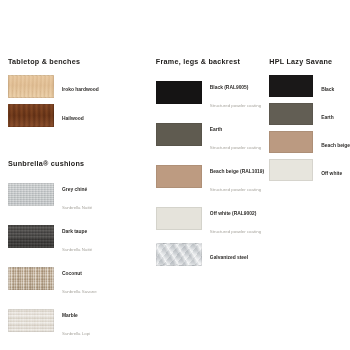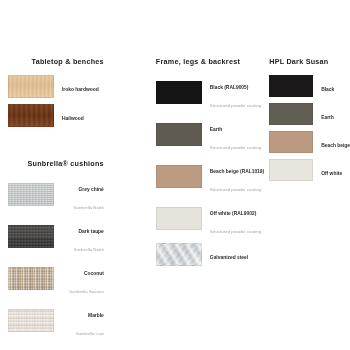--- a/index.html
+++ b/index.html
@@ -22,21 +22,21 @@
     box-sizing: border-box;
   }
   .columns {
     position: absolute;
     left: 0;
     top: 58px;
     width: 350px;
     display: flex;
     align-items: flex-start;
   }
-  .col-left   { width: 128px; padding-left: 8px; box-sizing: border-box; text-align: right; }
+  .col-left   { width: 128px; padding-left: 8px; box-sizing: border-box; }
   .col-mid    { width: 128px; padding-left: 8px;  box-sizing: border-box; margin-left: 44px; }
   .col-right  { width: 94px;  padding-left: 5px;  box-sizing: border-box; }
 
   .group-title {
     font-size: 7.2px;
     font-weight: bold;
     letter-spacing: 0.25px;
     color: #23211f;
     margin: 0 0 9px 0;
     line-height: 1.1;
@@ -264,21 +264,21 @@
             <span class="labels">
               <span class="label-main">Galvanized steel</span>
             </span>
           </li>
         </ul>
       </div>
     </div>
 
     <div class="col-right">
       <div class="group">
-        <div class="group-title">HPL Dark Susan</div>
+        <div class="group-title">HPL Lazy Savane</div>
         <ul class="swatch-list">
           <li class="swatch-row">
             <span class="chip chip-small tex-flat" style="background:#1a1818"></span>
             <span class="labels">
               <span class="label-main">Black</span>
             </span>
           </li>
           <li class="swatch-row">
             <span class="chip chip-small tex-flat" style="background:#625e54"></span>
             <span class="labels">

